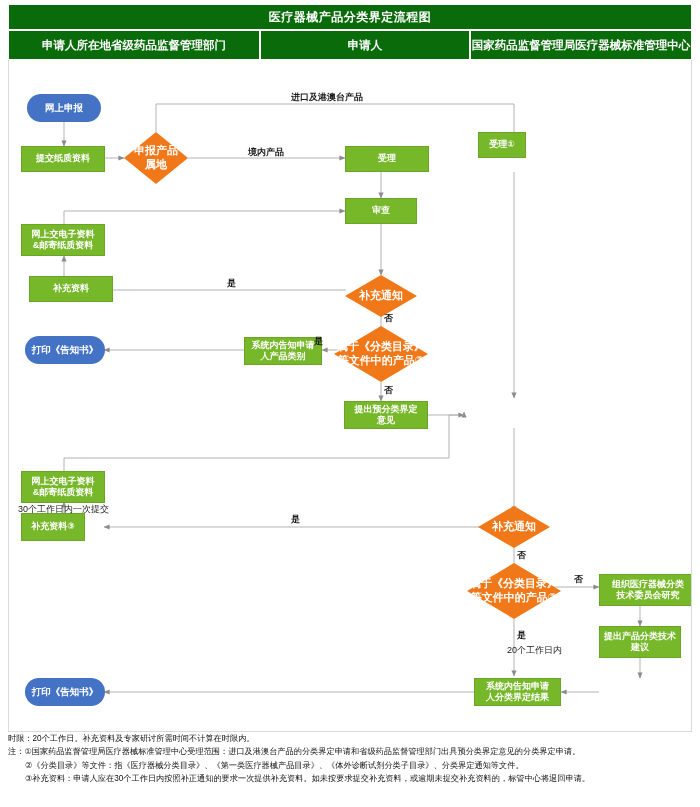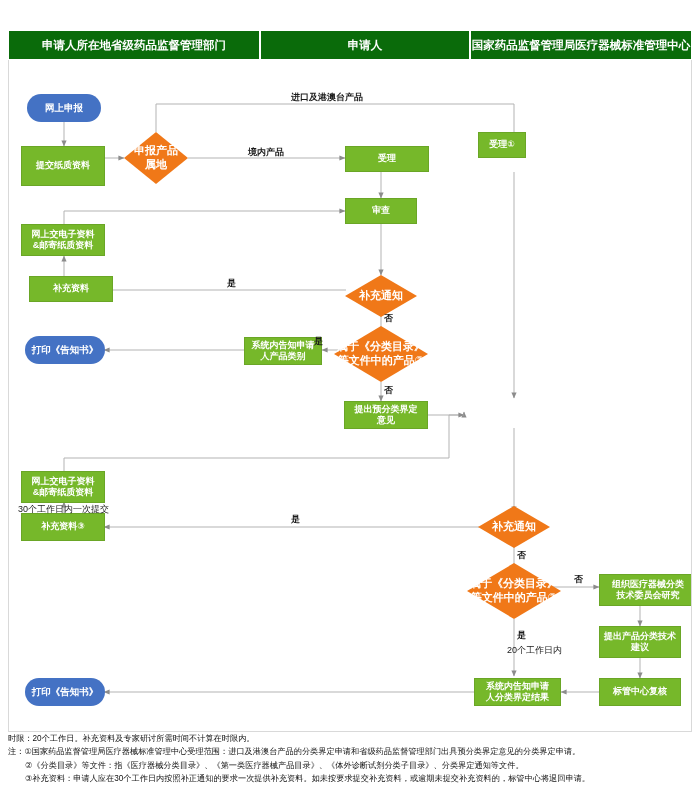--- a/index.html
+++ b/index.html
@@ -79,20 +79,21 @@
     font-size:8.2px;color:#111111;line-height:1.62;
   }
   .notes .ln{white-space:nowrap;}
   .notes .ind{padding-left:17px;}
 </style>
 </head>
 <body>
 
 <div id="page">
 
+  <div class="hdr-title">医疗器械产品分类界定流程图</div>
 
   <div class="hdr-cols">
     <div class="hdr-col c2">申请人所在地省级药品监督管理部门</div>
     <div class="hdr-col c1">申请人</div>
     <div class="hdr-col c3">国家药品监督管理局医疗器械标准管理中心</div>
   </div>
 
   <div class="canvas">
 
     <svg width="684" height="672">
@@ -152,33 +153,33 @@
         <path d="M590,632 L552,632"></path>
 
         <path d="M505,559 L505,616"></path>
 
         <path d="M465,632 L95,632"></path>
       </g>
     </svg>
 
     <div class="node term" style="left:18px;top:34px;width:74px;height:28px;">网上申报</div>
 
-    <div class="node box" style="left:12px;top:86px;width:84px;height:40px;">提交纸质资料</div>
+    <div class="node box" style="left:12px;top:86px;width:84px;height:26px;">提交纸质资料</div>
 
     <div class="node box" style="left:12px;top:164px;width:84px;height:32px;">网上交电子资料
 &amp;邮寄纸质资料</div>
 
     <div class="node box" style="left:20px;top:216px;width:84px;height:26px;">补充资料</div>
 
     <div class="node term" style="left:16px;top:276px;width:80px;height:28px;">打印《告知书》</div>
 
     <div class="node box" style="left:12px;top:411px;width:84px;height:32px;">网上交电子资料
 &amp;邮寄纸质资料</div>
 
-    <div class="node box" style="left:12px;top:453px;width:84px;height:28px;">补充资料③</div>
+    <div class="node box" style="left:12px;top:453px;width:64px;height:28px;">补充资料③</div>
 
     <div class="node term" style="left:16px;top:618px;width:80px;height:28px;">打印《告知书》</div>
 
     <div class="node dia" style="left:115px;top:72px;width:64px;height:52px;">
       <span class="dia-shape"></span>
       <span class="dia-txt">申报产品
 属地</span>
     </div>
 
     <div class="node dia" style="left:336px;top:215px;width:72px;height:42px;">
@@ -218,21 +219,20 @@
 
     <div class="node box" style="left:469px;top:72px;width:48px;height:26px;">受理①</div>
 
 
     <div class="node box" style="left:590px;top:514px;width:98px;height:32px;">组织医疗器械分类
 技术委员会研究</div>
 
     <div class="node box" style="left:590px;top:566px;width:82px;height:32px;">提出产品分类技术
 建议</div>
 
-    <div class="node box" style="left:590px;top:618px;width:82px;height:28px;">标管中心复核</div>
 
     <div class="elabel" style="left:282px;top:31px;">进口及港澳台产品</div>
 
     <div class="elabel" style="left:239px;top:86px;">境内产品</div>
 
     <div class="elabel" style="left:218px;top:217px;">是</div>
 
     <div class="elabel" style="left:375px;top:252px;">否</div>
 
     <div class="elabel" style="left:305px;top:275px;">是</div>

